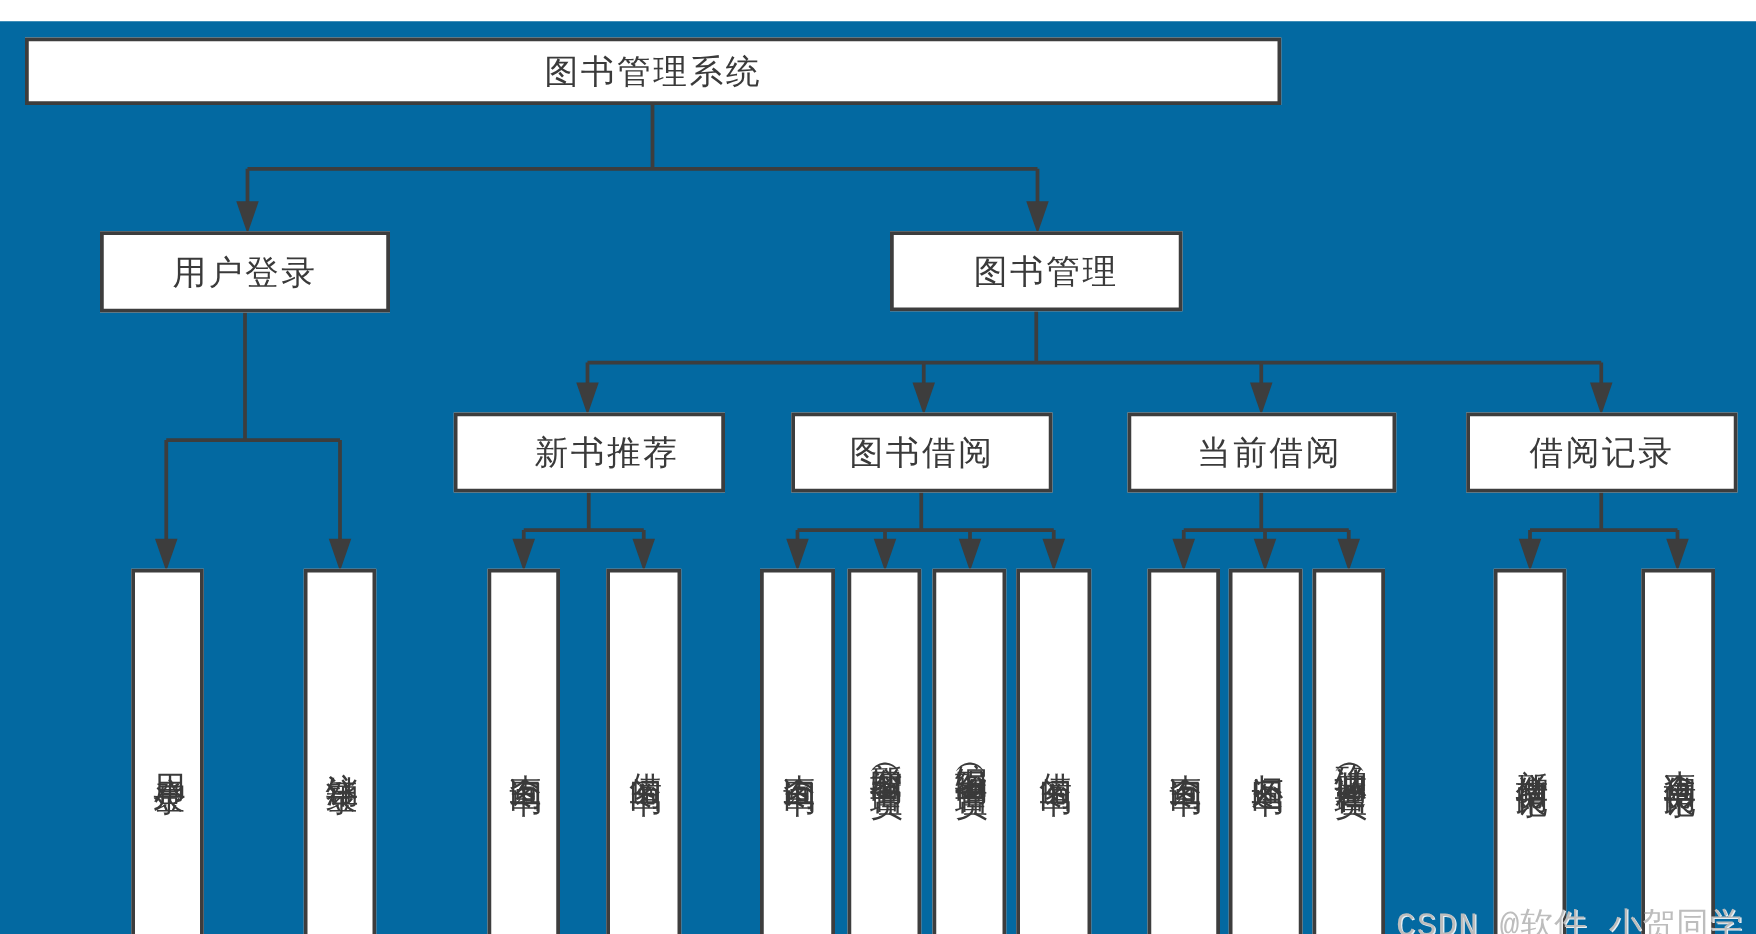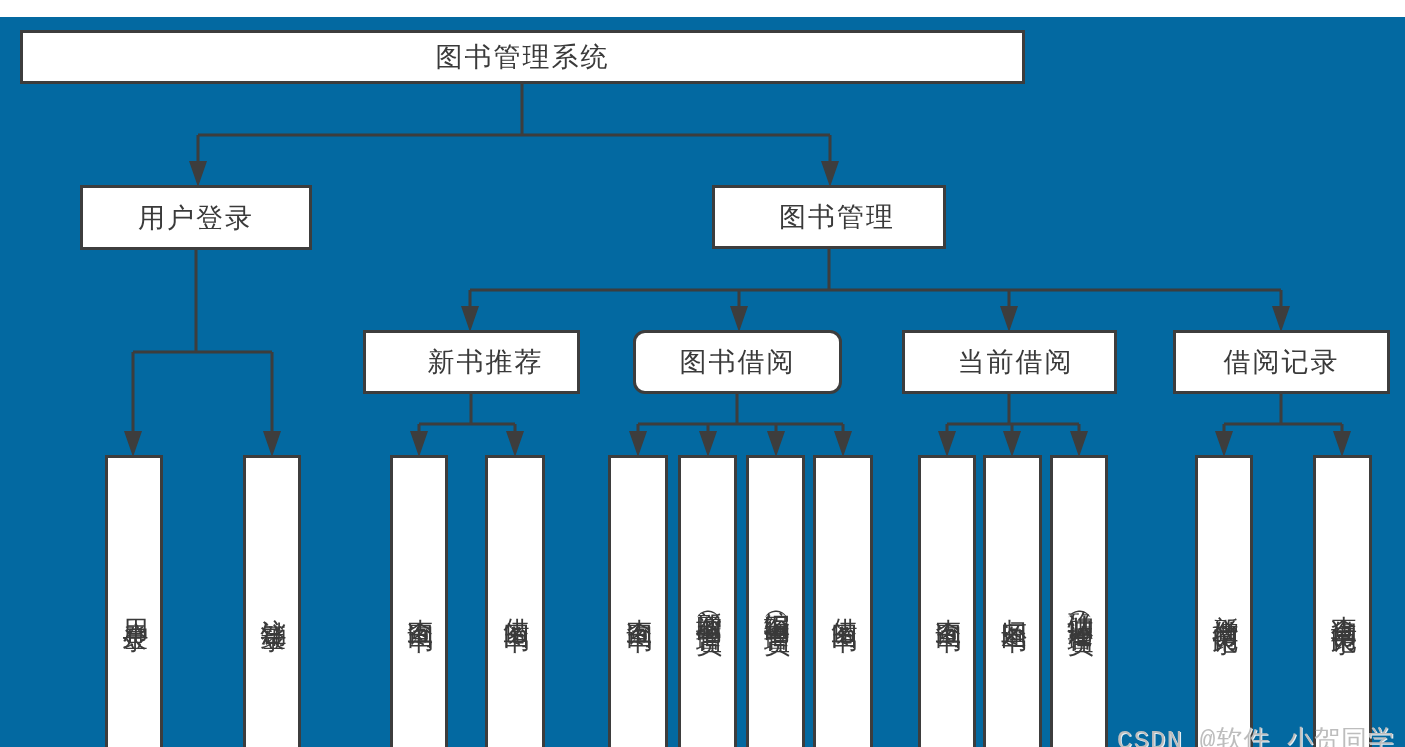--- a/index.html
+++ b/index.html
@@ -20,21 +20,21 @@
   .hbox { font-size:27px; letter-spacing:2px; white-space:nowrap; }
   .leaf {
     writing-mode:vertical-rl; text-orientation:mixed;
     font-size:26px; line-height:1.0; letter-spacing:3px;
   }
   
   #root-box      { left:20px;   top:13px;  width:1005px; height:54px; }
   #l2-login      { left:80px;   top:168px; width:232px;  height:65px; }
   #l2-mgmt       { left:712px;  top:168px; width:234px;  height:64px;padding-left:16px; }
   #l3-recommend  { left:363px;  top:313px; width:217px;  height:64px;padding-left:28px; }
-  #l3-borrow     { left:633px;  top:313px; width:209px;  height:64px;border-radius:12px; }
+  #l3-borrow     { left:633px;  top:313px; width:209px;  height:64px; }
   #l3-current    { left:902px;  top:313px; width:215px;  height:64px;padding-left:12px; }
   #l3-records    { left:1173px; top:313px; width:217px;  height:64px; }
   .leaf          { top:438px; height:297px; }
   #lf1  { left:105px;  width:58px; }
   #lf2  { left:243px;  width:58px; }
   #lf3  { left:390px;  width:58px; }
   #lf4  { left:485px;  width:60px; }
   #lf5  { left:608px;  width:60px; }
   #lf6  { left:678px;  width:59px; }
   #lf7  { left:746px;  width:59px; }

